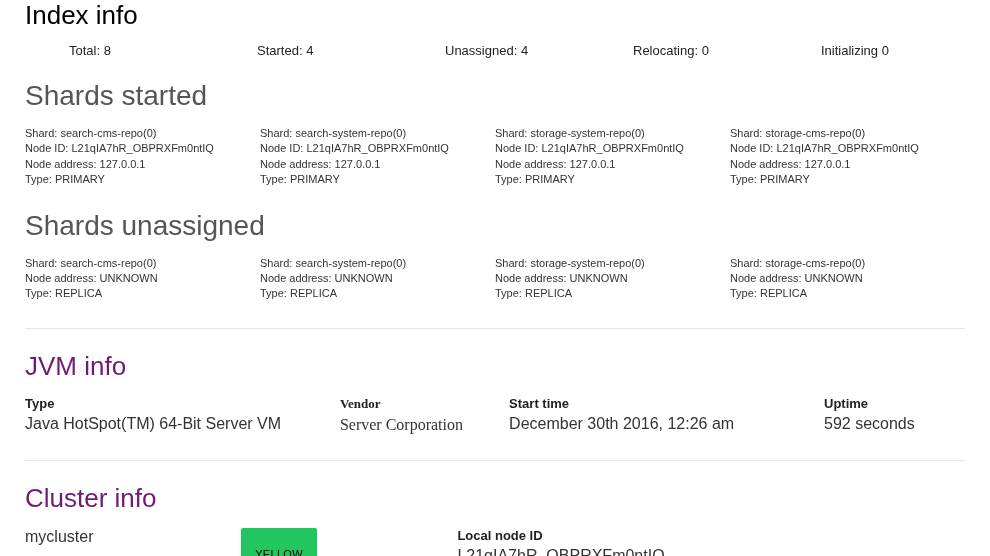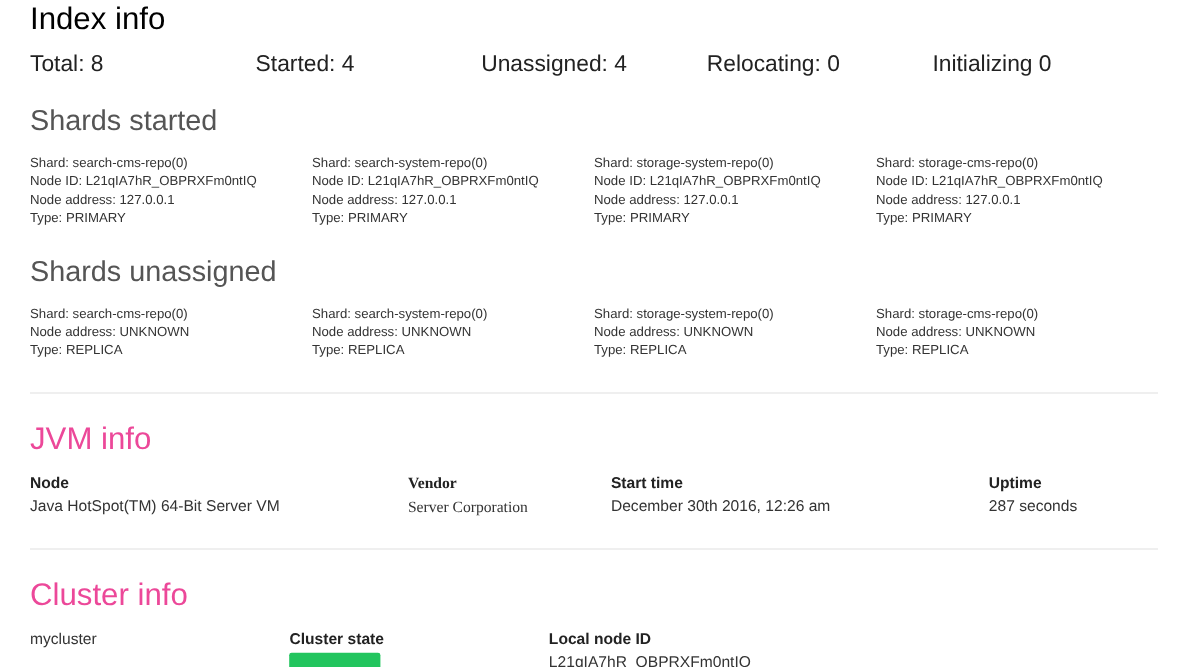--- a/index.html
+++ b/index.html
@@ -6,54 +6,54 @@
   body {
     font-family: -apple-system, BlinkMacSystemFont, "Segoe UI", Helvetica, Arial, sans-serif;
     color: #333;
     background: #fff;
     padding: 0 25px 40px 25px;
     font-size: 12px;
   }
   h1 {
     font-size: 26px;
     font-weight: 400;
-    color: #ec4899;
+    color: #701a75;
     margin-top: 22px;
     margin-bottom: 10px;
   }
   h1.top { margin-top: 0; padding-top: 0; color: #000000; }
   h2 {
-    font-size: 24px;
+    font-size: 28px;
     font-weight: 400;
     color: #555;
     margin-top: 22px;
     margin-bottom: 10px;
   }
   .row {
     display: flex;
     flex-wrap: nowrap;
     gap: 0;
     margin-bottom: 6px;
   }
   .col5 { flex: 1 1 20%; }
   .col4 { flex: 1 1 25%; }
-  .stat-label { font-size: 19px; color:#222; }
+  .stat-label { font-size: 13px; color:#222;margin-left:44px; }
   .shard-line {
     font-size: 11px;
     color: #333;
     line-height: 1.4;
   }
   .kv-label {
     font-size: 13px;
     font-weight: 600;
     color: #222;
     margin-bottom: 4px;
   }
   .kv-value {
-    font-size: 13px;
+    font-size: 16px;
     color: #333;
   }
   hr.sep {
     border: none;
     border-top: 1px solid #e5e5e5;
     margin: 26px 0 6px 0;
   }
   .badge-yellow {
     display: inline-block;
     background: #22c55e;
@@ -130,46 +130,45 @@
     <div class="shard-line">Type: REPLICA</div>
   </div>
 </div>
 
 <hr class="sep">
 
 <h1>JVM info</h1>
 
 <div class="row section-gap">
   <div class="col4">
-    <div class="kv-label">Node</div>
+    <div class="kv-label">Type</div>
     <div class="kv-value">Java HotSpot(TM) 64-Bit Server VM</div>
   </div>
   <div class="col5" style="flex:0 0 18%;font-family:Liberation Serif, serif;">
     <div class="kv-label">Vendor</div>
     <div class="kv-value">Server Corporation</div>
   </div>
   <div class="col4">
     <div class="kv-label">Start time</div>
     <div class="kv-value">December 30th 2016, 12:26 am</div>
   </div>
   <div class="col5" style="flex:0 0 15%;">
     <div class="kv-label">Uptime</div>
-    <div class="kv-value">287 seconds</div>
+    <div class="kv-value">592 seconds</div>
   </div>
 </div>
 
 <hr class="sep">
 
 <h1>Cluster info</h1>
 
 <div class="row section-gap">
   <div class="col4" style="flex:0 0 23%;">
     <div class="kv-value">mycluster</div>
   </div>
   <div class="col4" style="flex:0 0 23%;">
-    <div class="kv-label">Cluster state</div>
     <div><span class="badge-yellow">YELLOW</span></div>
   </div>
   <div class="col4">
     <div class="kv-label">Local node ID</div>
     <div class="kv-value">L21qIA7hR_OBPRXFm0ntIQ</div>
   </div>
 </div>
 
 </body></html>

